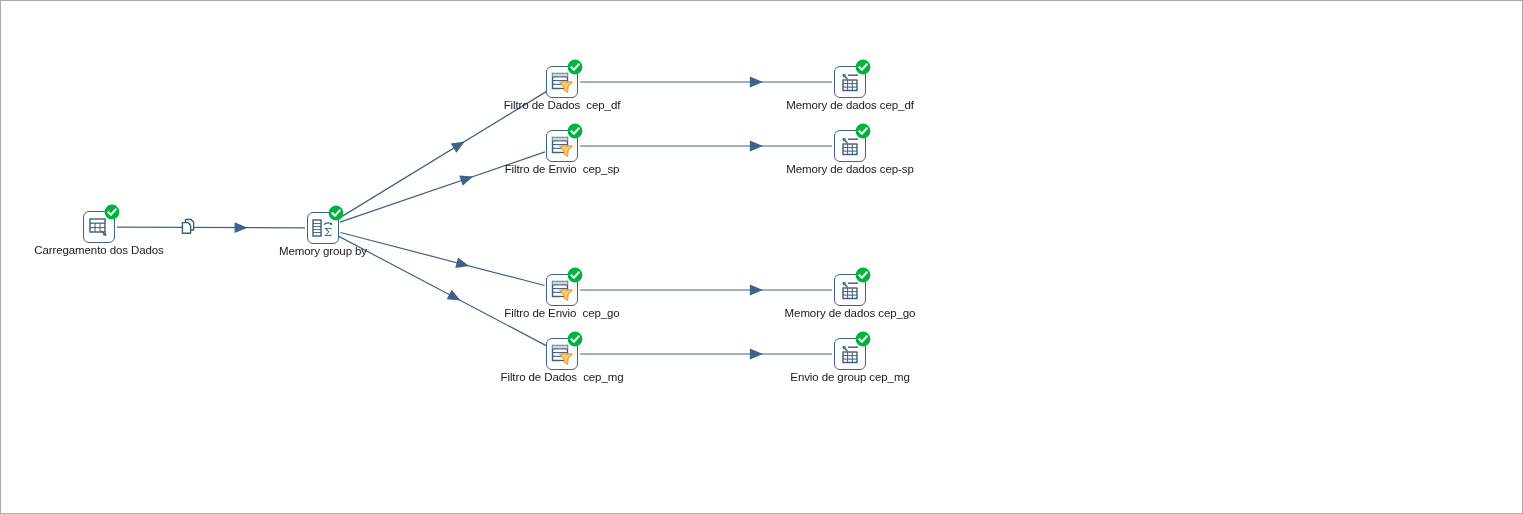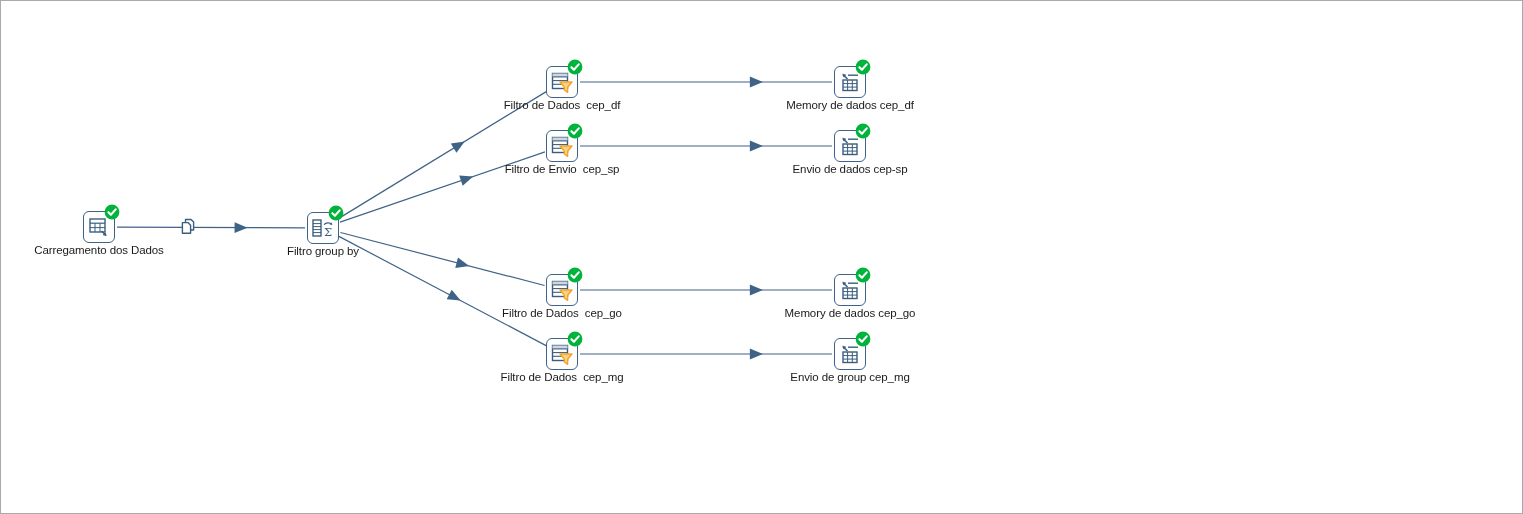--- a/index.html
+++ b/index.html
@@ -137,21 +137,21 @@
             <line x1="6" y1="17.6" x2="14" y2="17.6" stroke="#3b5e7e" stroke-width="1"></line>
             <line x1="6" y1="20.6" x2="14" y2="20.6" stroke="#3b5e7e" stroke-width="1"></line>
             <path d="M17 12.6 C19 10.2, 23 10.4, 24.6 12.2" fill="none" stroke="#3b5e7e" stroke-width="1.3"></path>
             <path d="M25.6 12.9 L22.6 12.3 L24.2 10.3 Z" fill="#3b5e7e"></path>
             <text x="17" y="24.4" font-family="DejaVu Serif, serif" font-size="11.5" fill="#3b5e7e">Σ</text>
           </svg></div>
         <div class="badge"><svg viewBox="0 0 16 16" width="16" height="16">
             <circle cx="8" cy="8" r="7.4" fill="#00b33c"></circle>
             <path d="M4.4 8.2 L6.9 10.7 L11.7 5.4" fill="none" stroke="#ffffff" stroke-width="2.1" stroke-linecap="round" stroke-linejoin="round"></path>
           </svg></div>
-        <div class="label">Filtro group by</div>
+        <div class="label">Memory group by</div>
       </div>
       <div class="node" style="left: 561px; top: 81px;">
         <div class="box"></div>
         <div class="glyph"><svg viewBox="0 0 32 32" width="32" height="32">
             <rect x="6.5" y="7.5" width="15" height="15" fill="#ffffff" stroke="#3b5e7e" stroke-width="1.4"></rect>
             <rect x="6.5" y="7.5" width="15" height="3.4" fill="#c9d8e4" stroke="none"></rect>
             <line x1="6.5" y1="10.9" x2="21.5" y2="10.9" stroke="#3b5e7e" stroke-width="1.1"></line>
             <line x1="6.5" y1="14.6" x2="21.5" y2="14.6" stroke="#3b5e7e" stroke-width="1.1"></line>
             <line x1="6.5" y1="18.3" x2="21.5" y2="18.3" stroke="#3b5e7e" stroke-width="1.1"></line>
             <path d="M14 16 L26 16 L21.6 21.2 L21.6 26.4 L18.4 24 L18.4 21.2 Z" fill="#fbd08a" stroke="#f5a623" stroke-width="1.4" stroke-linejoin="round"></path>
@@ -185,21 +185,21 @@
             <rect x="6.5" y="7.5" width="15" height="3.4" fill="#c9d8e4" stroke="none"></rect>
             <line x1="6.5" y1="10.9" x2="21.5" y2="10.9" stroke="#3b5e7e" stroke-width="1.1"></line>
             <line x1="6.5" y1="14.6" x2="21.5" y2="14.6" stroke="#3b5e7e" stroke-width="1.1"></line>
             <line x1="6.5" y1="18.3" x2="21.5" y2="18.3" stroke="#3b5e7e" stroke-width="1.1"></line>
             <path d="M14 16 L26 16 L21.6 21.2 L21.6 26.4 L18.4 24 L18.4 21.2 Z" fill="#fbd08a" stroke="#f5a623" stroke-width="1.4" stroke-linejoin="round"></path>
           </svg></div>
         <div class="badge"><svg viewBox="0 0 16 16" width="16" height="16">
             <circle cx="8" cy="8" r="7.4" fill="#00b33c"></circle>
             <path d="M4.4 8.2 L6.9 10.7 L11.7 5.4" fill="none" stroke="#ffffff" stroke-width="2.1" stroke-linecap="round" stroke-linejoin="round"></path>
           </svg></div>
-        <div class="label">Filtro de Dados  cep_go</div>
+        <div class="label">Filtro de Envio  cep_go</div>
       </div>
       <div class="node" style="left: 561px; top: 353px;">
         <div class="box"></div>
         <div class="glyph"><svg viewBox="0 0 32 32" width="32" height="32">
             <rect x="6.5" y="7.5" width="15" height="15" fill="#ffffff" stroke="#3b5e7e" stroke-width="1.4"></rect>
             <rect x="6.5" y="7.5" width="15" height="3.4" fill="#c9d8e4" stroke="none"></rect>
             <line x1="6.5" y1="10.9" x2="21.5" y2="10.9" stroke="#3b5e7e" stroke-width="1.1"></line>
             <line x1="6.5" y1="14.6" x2="21.5" y2="14.6" stroke="#3b5e7e" stroke-width="1.1"></line>
             <line x1="6.5" y1="18.3" x2="21.5" y2="18.3" stroke="#3b5e7e" stroke-width="1.1"></line>
             <path d="M14 16 L26 16 L21.6 21.2 L21.6 26.4 L18.4 24 L18.4 21.2 Z" fill="#fbd08a" stroke="#f5a623" stroke-width="1.4" stroke-linejoin="round"></path>
@@ -237,21 +237,21 @@
             <rect x="9" y="14" width="14" height="10.5" fill="#ffffff" stroke="#3b5e7e" stroke-width="1.4"></rect>
             <line x1="9" y1="17.6" x2="23" y2="17.6" stroke="#3b5e7e" stroke-width="1"></line>
             <line x1="9" y1="21.1" x2="23" y2="21.1" stroke="#3b5e7e" stroke-width="1"></line>
             <line x1="13.6" y1="14" x2="13.6" y2="24.5" stroke="#3b5e7e" stroke-width="1"></line>
             <line x1="18.3" y1="14" x2="18.3" y2="24.5" stroke="#3b5e7e" stroke-width="1"></line>
           </svg></div>
         <div class="badge"><svg viewBox="0 0 16 16" width="16" height="16">
             <circle cx="8" cy="8" r="7.4" fill="#00b33c"></circle>
             <path d="M4.4 8.2 L6.9 10.7 L11.7 5.4" fill="none" stroke="#ffffff" stroke-width="2.1" stroke-linecap="round" stroke-linejoin="round"></path>
           </svg></div>
-        <div class="label">Envio de dados cep-sp</div>
+        <div class="label">Memory de dados cep-sp</div>
       </div>
       <div class="node" style="left: 849px; top: 289px;">
         <div class="box"></div>
         <div class="glyph"><svg viewBox="0 0 32 32" width="32" height="32">
             <path d="M13.5 13 L9 8.6" stroke="#3b5e7e" stroke-width="1.5"></path>
             <path d="M8.4 7.8 L12.4 8.7 L9.5 11.6 Z" fill="#3b5e7e"></path>
             <line x1="14" y1="9.2" x2="24" y2="9.2" stroke="#3b5e7e" stroke-width="1.4"></line>
             <rect x="9" y="14" width="14" height="10.5" fill="#ffffff" stroke="#3b5e7e" stroke-width="1.4"></rect>
             <line x1="9" y1="17.6" x2="23" y2="17.6" stroke="#3b5e7e" stroke-width="1"></line>
             <line x1="9" y1="21.1" x2="23" y2="21.1" stroke="#3b5e7e" stroke-width="1"></line>

